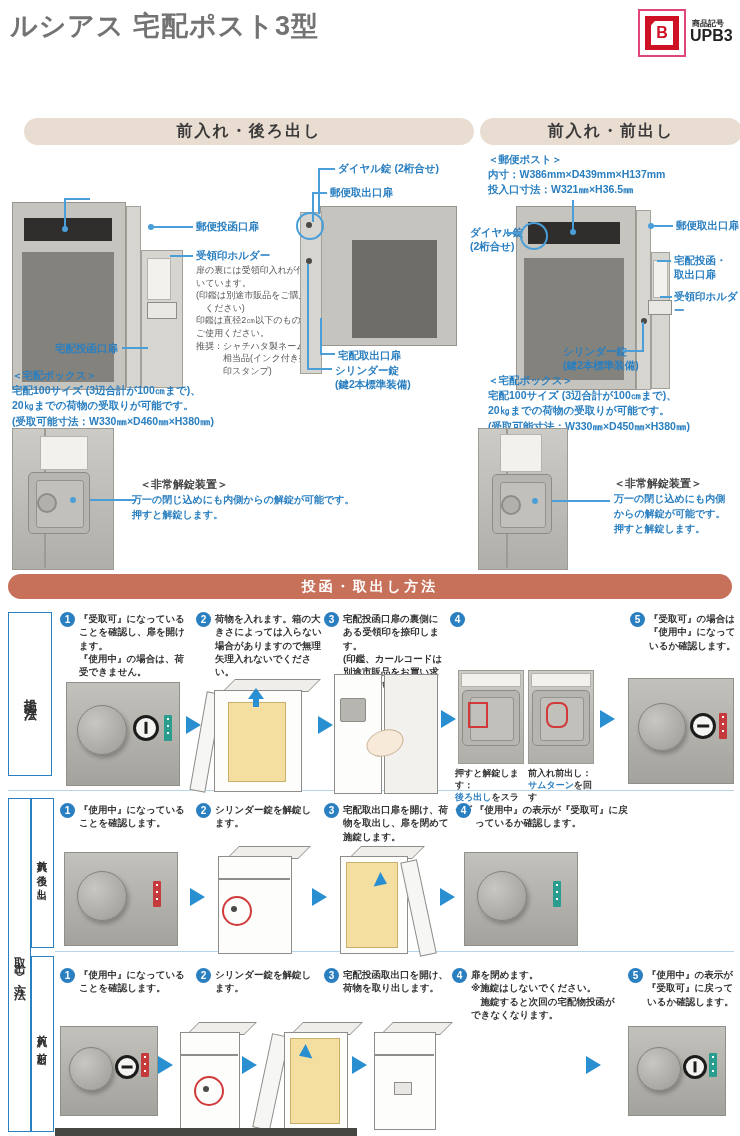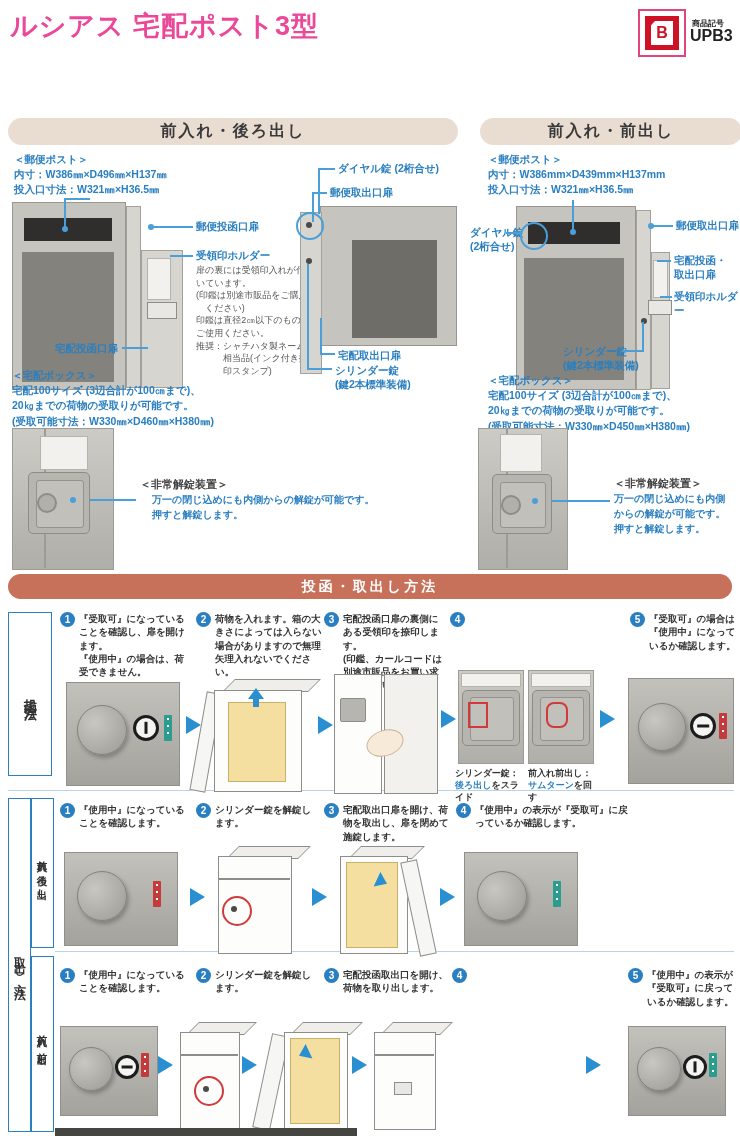--- a/index.html
+++ b/index.html
@@ -1,19 +1,19 @@
 <!DOCTYPE html>
 <html><head>
 <meta charset="utf-8">
 <style>
   html,body{margin:0;padding:0;background:#fff;}
   .page{position:relative;width:740px;height:1136px;background:#fff;overflow:hidden;
         font-family:"Liberation Sans","DejaVu Sans",sans-serif;}
   
-  .title{position:absolute;left:10px;top:8px;font-size:27px;font-weight:900;color:#ec4899;letter-spacing:1px;}
+  .title{position:absolute;left:10px;top:8px;font-size:27px;font-weight:900;color:#737373;letter-spacing:1px;}
   .logo{position:absolute;left:638px;top:9px;width:44px;height:44px;border:2px solid #e0457b;background:#fff;
         display:flex;align-items:center;justify-content:center;}
   .logo-in{width:34px;height:34px;background:#cf1126;display:flex;align-items:center;justify-content:center;}
   .logo-b{width:22px;height:24px;background:#fff;clip-path:polygon(0 18%,18% 0,100% 0,100% 100%,0 100%);
           display:flex;align-items:center;justify-content:center;font-weight:900;color:#cf1126;font-size:16px;}
   .logo-label{position:absolute;left:692px;top:18px;font-size:8px;font-weight:bold;color:#222;}
   .logo-code{position:absolute;left:690px;top:27px;font-size:16px;font-weight:bold;color:#222;}
   
   .banner{position:absolute;left:8px;width:724px;height:25px;background:#c7705a;border-radius:13px;
           color:#fff;font-size:14px;font-weight:bold;display:flex;align-items:center;justify-content:center;letter-spacing:3px;}
@@ -87,24 +87,21 @@
   <div class="title">ルシアス 宅配ポスト3型</div>
   <div class="logo">
     <div class="logo-in">
       <div class="logo-b">B</div>
     </div>
   </div>
   <div class="logo-label">商品記号</div>
   <div class="logo-code">UPB3</div>
 
 
-  <div class="pill" style="left:8px;top:118px;width:450px;">前入れ・後ろ出し</div>
-  <div class="spec" style="left:14px;top:152px;"><span>＜郵便ポスト＞</span>
-<span>内寸：W386㎜×D496㎜×H137㎜</span>
-<span>投入口寸法：W321㎜×H36.5㎜</span></div>
+  <div class="pill" style="left:24px;top:118px;width:450px;">前入れ・後ろ出し</div>
 
   <div class="cab" style="left:12px;top:202px;width:112px;height:186px;"></div>
   <div class="slot" style="left:24px;top:218px;width:88px;height:23px;"></div>
   <div class="bdot" style="left:62px;top:226px;"></div>
   <div class="lv" style="left:64px;top:198px;height:30px;"></div>
   <div class="lh" style="left:64px;top:198px;width:26px;"></div>
   <div class="inter" style="left:22px;top:252px;width:92px;height:130px;"></div>
   <div class="door" style="left:126px;top:206px;width:13px;height:180px;"></div>
   <div class="door" style="left:141px;top:250px;width:40px;height:136px;"></div>
   <div class="sticker" style="left:147px;top:258px;width:22px;height:40px;"></div>
@@ -199,21 +196,21 @@
   <div class="photo" style="left:12px;top:428px;width:100px;height:140px;"></div>
   <div class="lv" style="left:44px;top:428px;height:140px;background:#9d9b96;"></div>
   <div class="sticker" style="left:40px;top:436px;width:46px;height:32px;"></div>
   <div class="dev" style="left:28px;top:472px;width:60px;height:60px;">
     <div class="in"></div>
     <div class="knob"></div>
   </div>
   <div class="lh" style="left:90px;top:499px;width:46px;"></div>
   <div class="bdot" style="left:70px;top:497px;"></div>
   <div class="emhead" style="left:140px;top:477px;">＜非常解錠装置＞</div>
-  <div class="emtext" style="left:152px;top:492px;">万一の閉じ込めにも内側からの解錠が可能です。
+  <div class="emtext" style="left:132px;top:492px;">万一の閉じ込めにも内側からの解錠が可能です。
 押すと解錠します。</div>
 
   <div class="photo" style="left:478px;top:428px;width:88px;height:140px;"></div>
   <div class="lv" style="left:506px;top:428px;height:140px;background:#9d9b96;"></div>
   <div class="sticker" style="left:500px;top:434px;width:40px;height:36px;"></div>
   <div class="dev" style="left:492px;top:474px;width:58px;height:58px;">
     <div class="in"></div>
     <div class="knob"></div>
   </div>
   <div class="lh" style="left:552px;top:500px;width:58px;"></div>
@@ -284,21 +281,21 @@
   <div class="redrect" style="left:468px;top:702px;width:16px;height:22px;"></div>
 
   <div class="photo" style="left:528px;top:670px;width:64px;height:92px;"></div>
   <div class="sticker" style="left:531px;top:673px;width:58px;height:12px;"></div>
   <div class="dev" style="left:532px;top:690px;width:56px;height:54px;">
       <div class="in"></div>
     </div>
   <div class="redrect" style="left:546px;top:702px;width:18px;height:22px;border-radius:8px;"></div>
 
   <div class="cap" style="left:455px;top:767px;width:72px;">
-    <div>シリンダー錠：</div>
+    <div>押すと解錠します：</div>
     <div><span class="b">後ろ出し</span><span>をスライド</span></div>
   </div>
   <div class="cap" style="left:528px;top:767px;width:66px;">
     <div>前入れ前出し：</div>
     <div><span class="b">サムターン</span><span>を回す</span></div>
   </div>
   <div class="tri" style="left:600px;top:710px;"></div>
 
   <div class="panelp" style="left:628px;top:678px;width:104px;height:104px;">
     <div class="dial" style="left:9px;top:24px;width:46px;height:46px;"></div>
@@ -355,20 +352,23 @@
   <div class="step" style="left:196px;top:968px;width:118px;">
     <div class="stepnum">2</div>
     <div class="t">シリンダー錠を解錠します。</div>
   </div>
   <div class="step" style="left:324px;top:968px;width:126px;">
     <div class="stepnum">3</div>
     <div class="t">宅配投函取出口を開け、荷物を取り出します。</div>
   </div>
   <div class="step" style="left:452px;top:968px;width:172px;">
     <div class="stepnum">4</div>
+    <div class="t">扉を閉めます。
+※施錠はしないでください。
+　施錠すると次回の宅配物投函ができなくなります。</div>
   </div>
   <div class="step" style="left:628px;top:968px;width:108px;">
     <div class="stepnum">5</div>
     <div class="t">『使用中』の表示が『受取可』に戻っているか確認します。</div>
   </div>
 
   <div class="panelp" style="left:60px;top:1026px;width:96px;height:88px;">
     <div class="dial" style="left:8px;top:20px;width:42px;height:42px;"></div>
     <div class="keyh h" style="left:54px;top:28px;width:18px;height:18px;"></div>
     <div class="ind red" style="left:80px;top:26px;height:24px;"></div>

